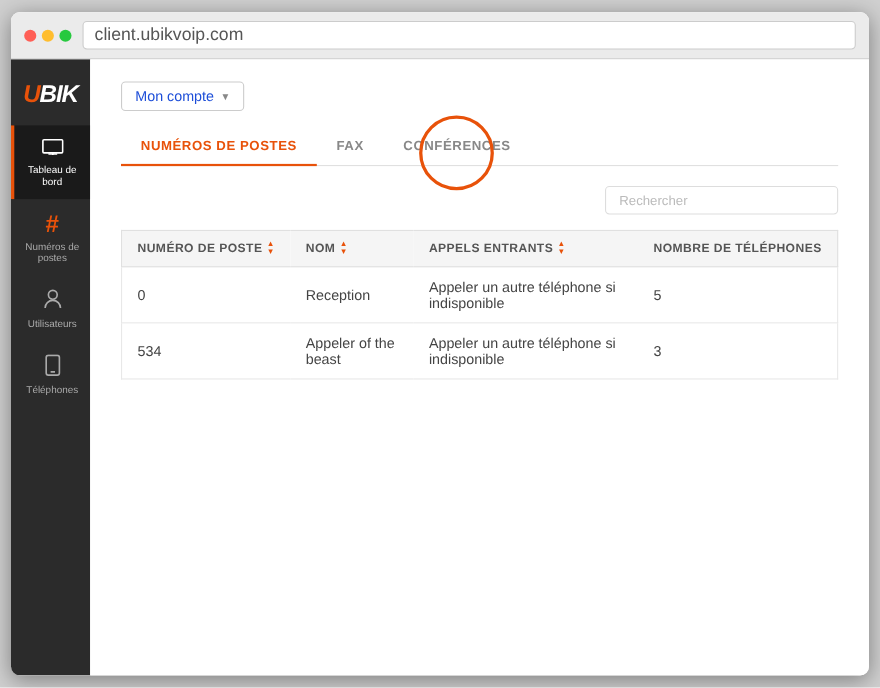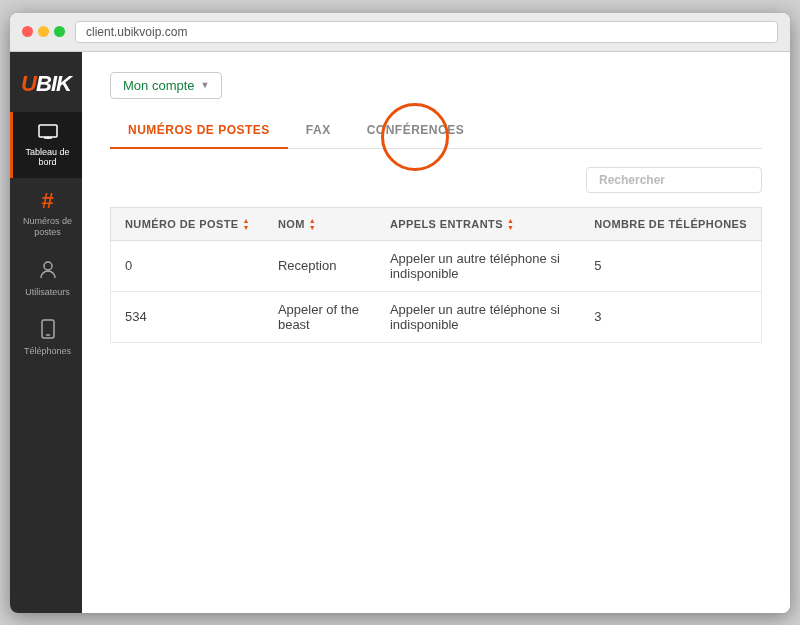--- a/index.html
+++ b/index.html
@@ -41,21 +41,21 @@
     }
     .tl-red { background: #ff5f56; }
     .tl-yellow { background: #ffbd2e; }
     .tl-green { background: #27c93f; }
     .address-bar {
       flex: 1;
       background: #fff;
       border: 1px solid #ccc;
       border-radius: 4px;
       padding: 3px 10px;
-      font-size: 12px;
+      font-size: 16px;
       color: #555;
     }
     .app-layout {
       display: flex;
       flex: 1;
       min-height: 560px;
     }
     .sidebar {
       width: 72px;
       background: #2b2b2b;
@@ -126,21 +126,21 @@
       color: #444;
       letter-spacing: 1px;
       text-transform: uppercase;
     }
     .mon-compte-btn {
       border: 1px solid #ccc;
       background: #fff;
       padding: 5px 12px;
       border-radius: 4px;
       font-size: 13px;
-      color: #15803d;
+      color: #1d4ed8;
       cursor: pointer;
       display: flex;
       align-items: center;
       gap: 6px;
     }
     .mon-compte-btn::after {
       content: '▼';
       font-size: 9px;
       color: #888;
     }
@@ -184,23 +184,22 @@
       display: flex;
       justify-content: flex-end;
       margin-bottom: 14px;
     }
     .search-input {
       border: 1px solid #ddd;
       border-radius: 4px;
       padding: 5px 12px;
       font-size: 12px;
       color: #888;
-      width: 176px;
+      width: 212px;
       outline: none;
-      font-weight: bold;
     }
     .search-input::placeholder { color: #bbb; }
     .data-table {
       width: 100%;
       border-collapse: collapse;
       font-size: 13px;
     }
     .data-table thead tr {
       background: #f5f5f5;
       border: 1px solid #e0e0e0;

